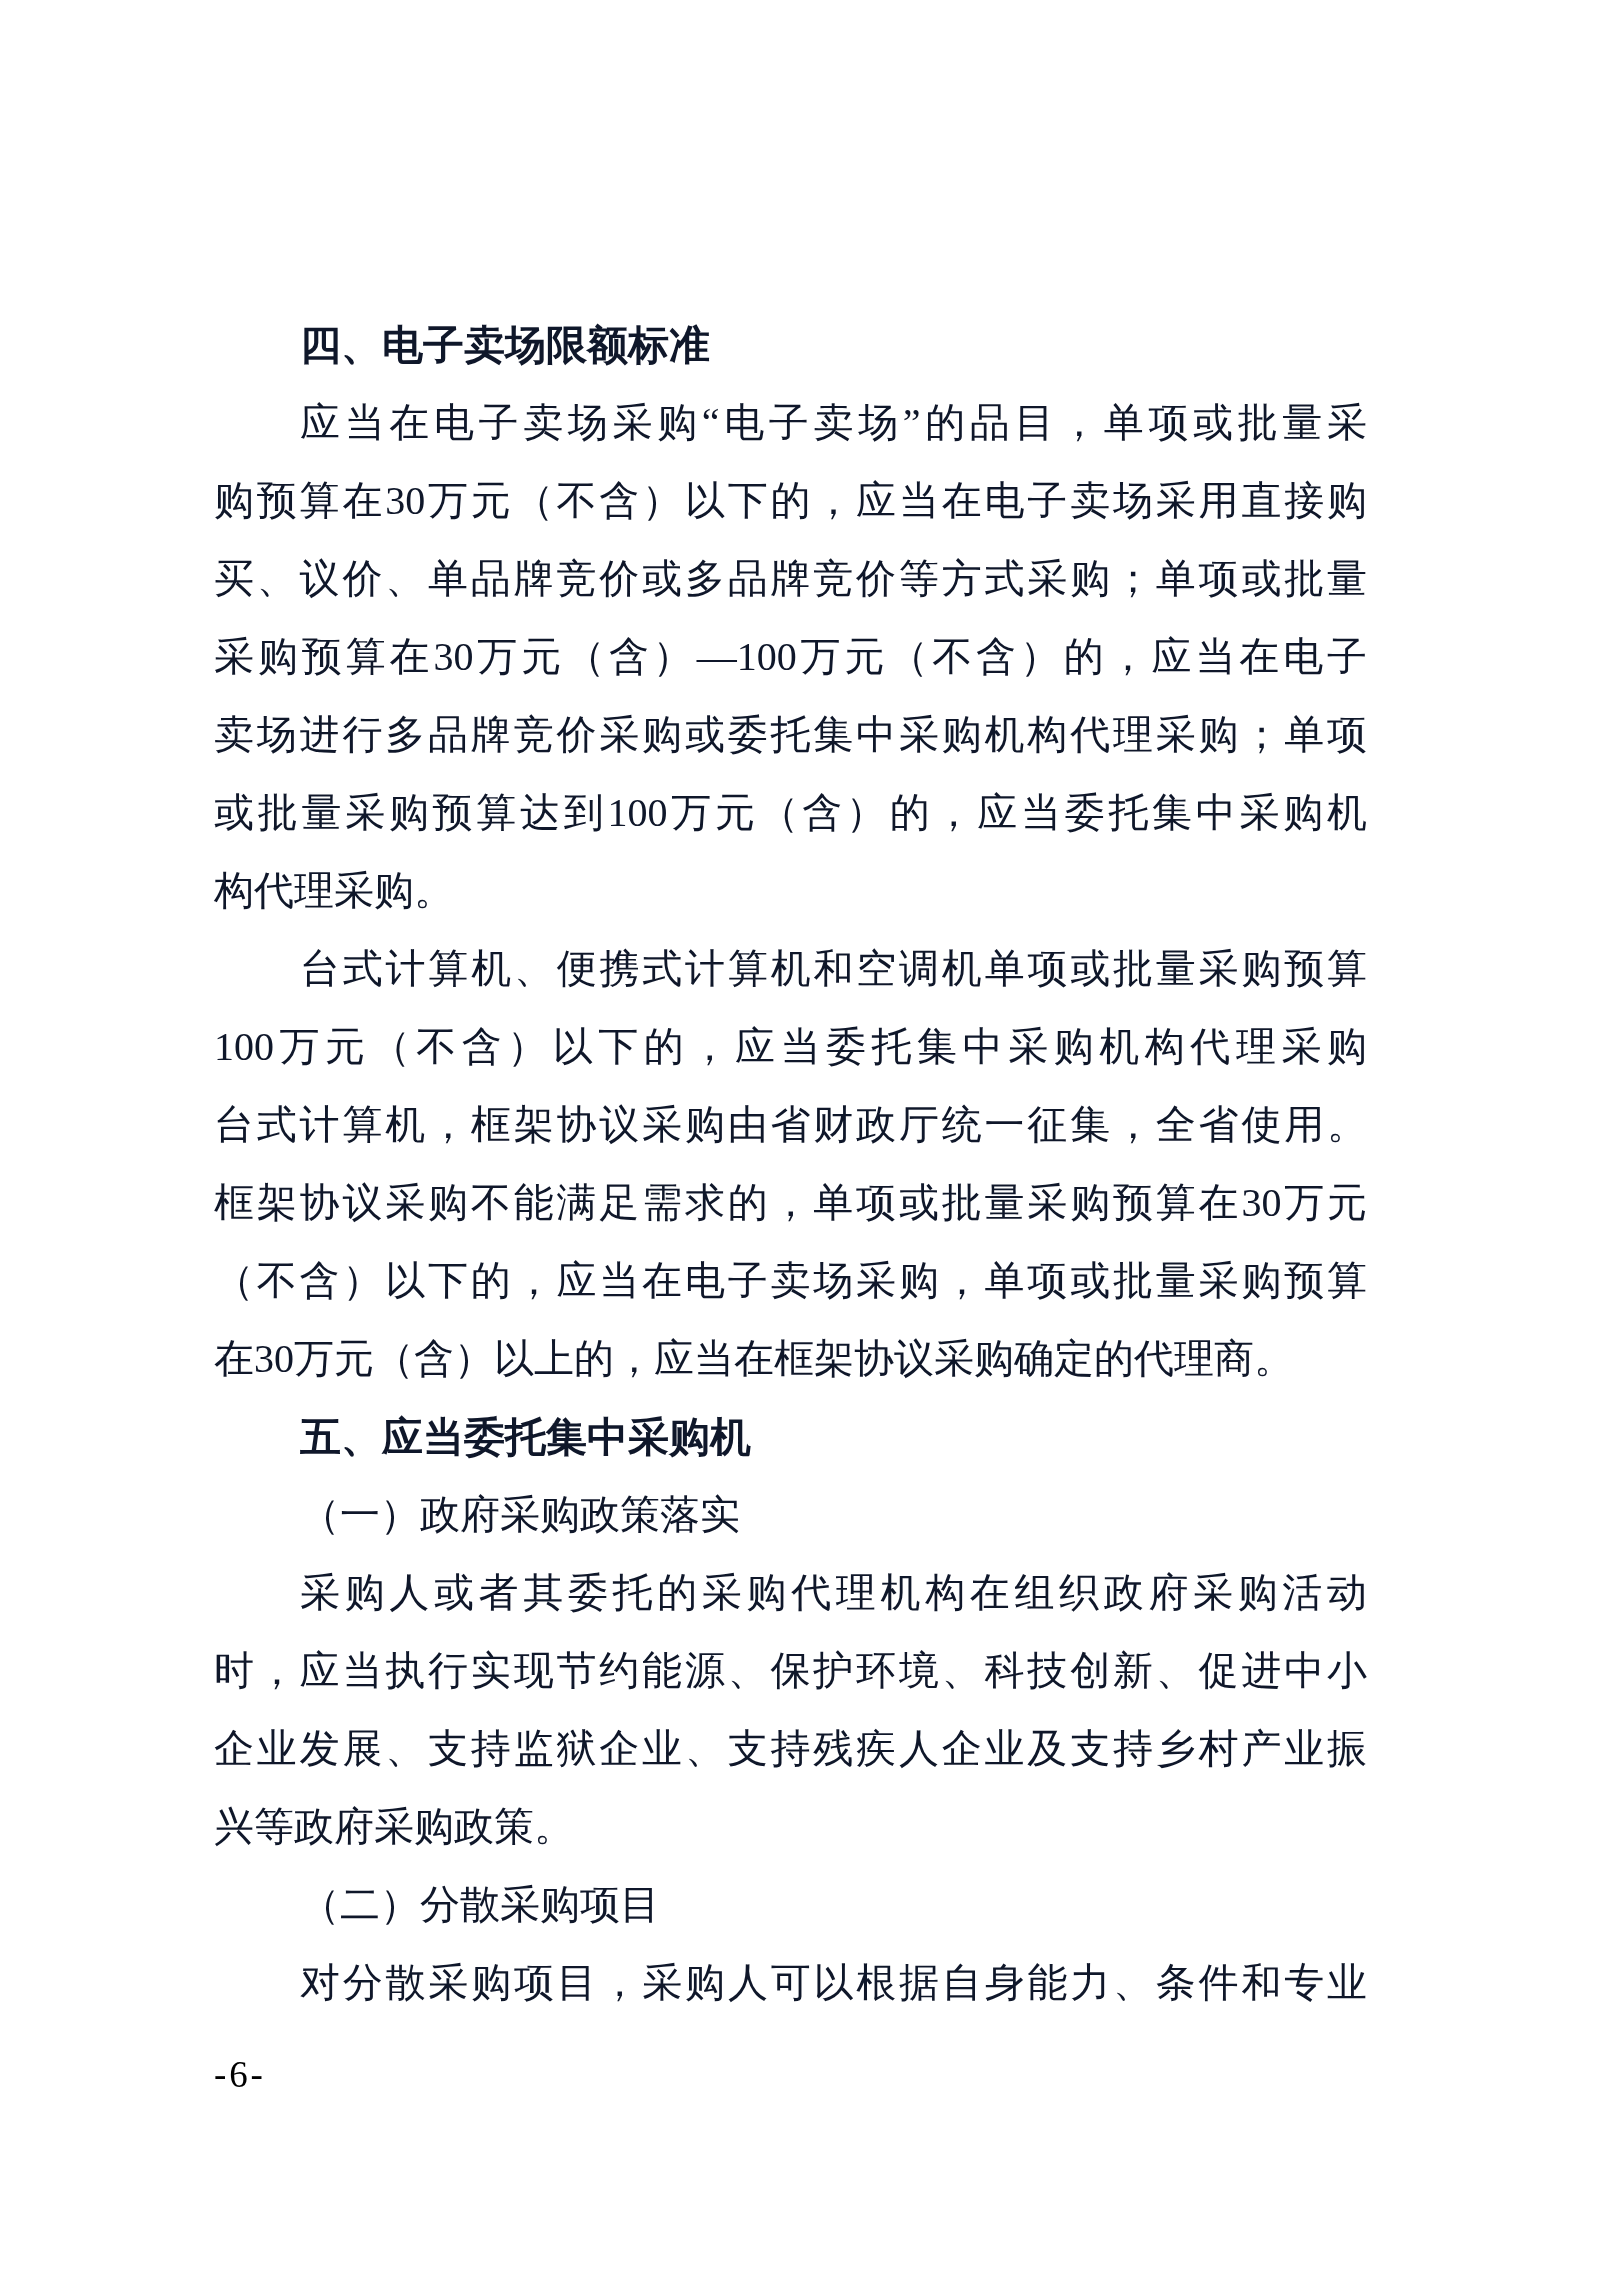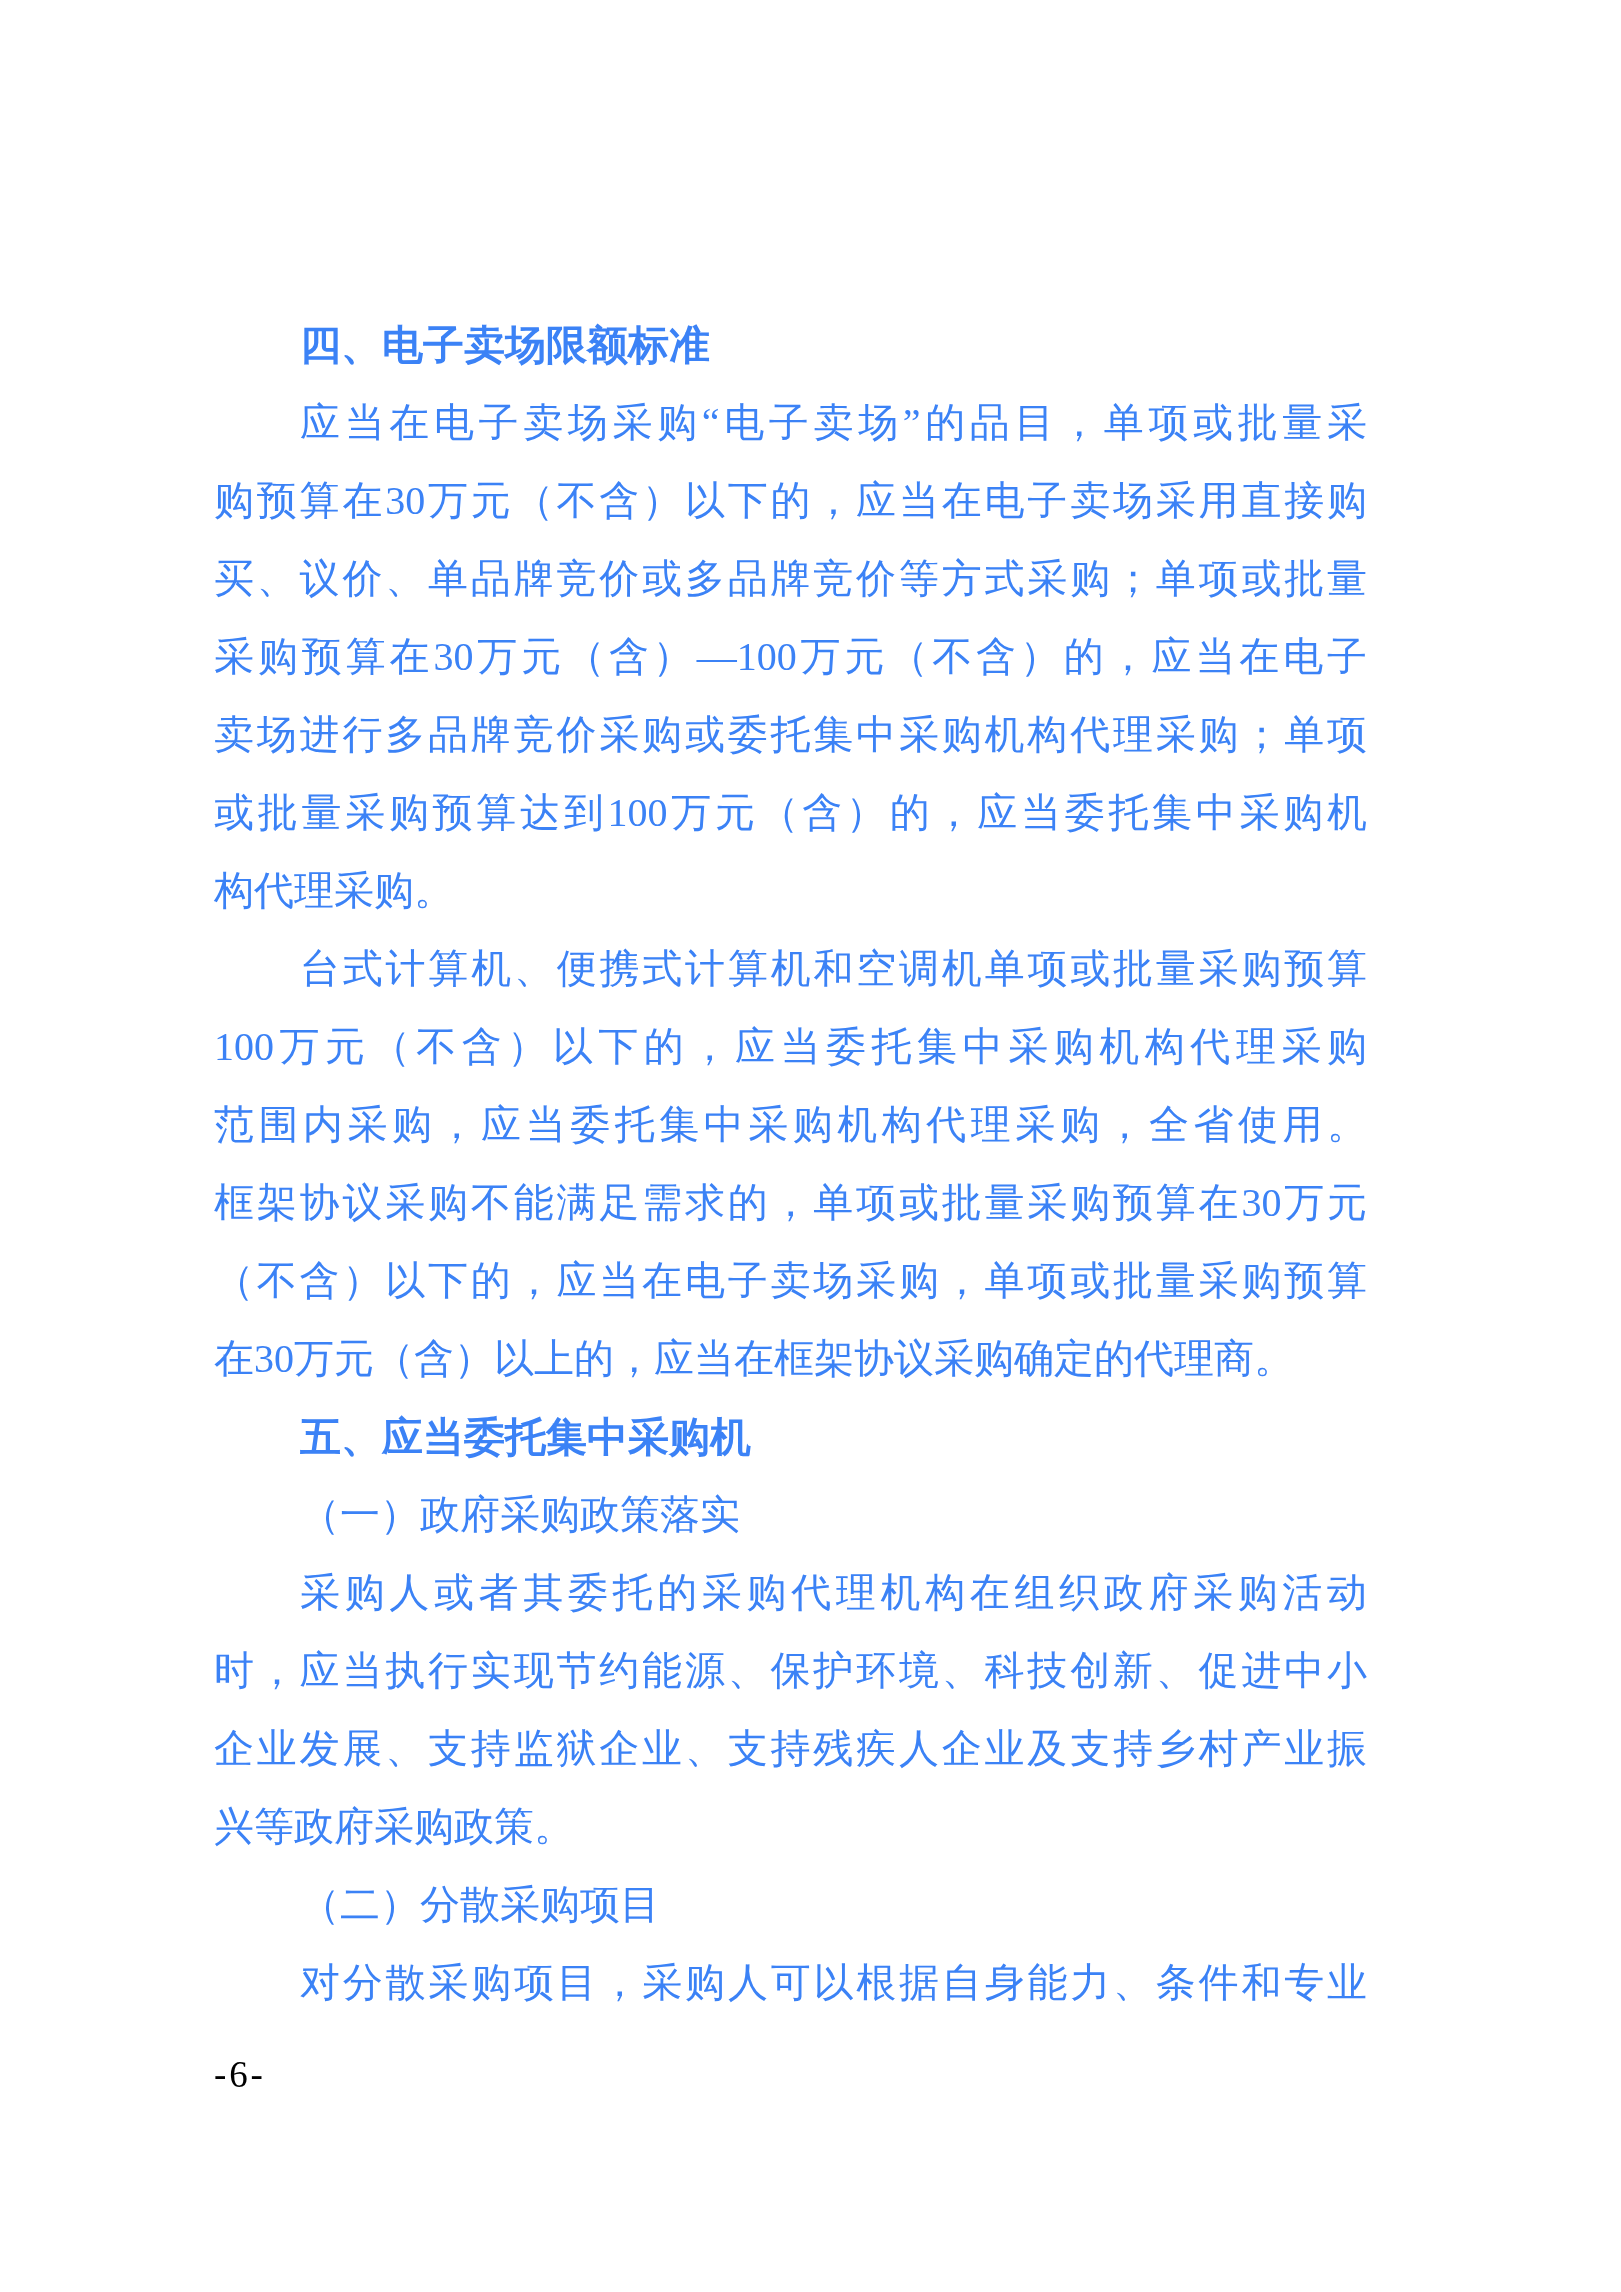--- a/index.html
+++ b/index.html
@@ -18,21 +18,21 @@
   .text-column {
     position: absolute;
     left: 214px;
     top: 306px;
     width: 1153px;
   }
   .line {
     height: 78px;
     line-height: 78px;
     font-size: 40px;
-    color: #3b82f6;
+    color: #0f172a;
     font-family: "Liberation Serif", "DejaVu Serif", serif;
     font-weight: 400;
   }
   .h1 {
     font-family: "Liberation Sans", "DejaVu Sans", sans-serif;
     font-weight: 700;
     font-size: 41px;
   }
   .h2 {
     font-family: "Liberation Serif", "DejaVu Serif", serif;
@@ -66,21 +66,21 @@
     <div class="line h1 indent">四、电子卖场限额标准</div>
     <div class="line body indent justify">应当在电子卖场采购“电子卖场”的品目，单项或批量采</div>
     <div class="line body justify">购预算在30万元（不含）以下的，应当在电子卖场采用直接购</div>
     <div class="line body justify">买、议价、单品牌竞价或多品牌竞价等方式采购；单项或批量</div>
     <div class="line body justify">采购预算在30万元（含）—100万元（不含）的，应当在电子</div>
     <div class="line body justify">卖场进行多品牌竞价采购或委托集中采购机构代理采购；单项</div>
     <div class="line body justify">或批量采购预算达到100万元（含）的，应当委托集中采购机</div>
     <div class="line body">构代理采购。</div>
     <div class="line body indent justify">台式计算机、便携式计算机和空调机单项或批量采购预算</div>
     <div class="line body justify">100万元（不含）以下的，应当委托集中采购机构代理采购</div>
-    <div class="line body justify">范围内采购，应当委托集中采购机构代理采购，全省使用。</div>
+    <div class="line body justify">台式计算机，框架协议采购由省财政厅统一征集，全省使用。</div>
     <div class="line body justify">框架协议采购不能满足需求的，单项或批量采购预算在30万元</div>
     <div class="line body justify">（不含）以下的，应当在电子卖场采购，单项或批量采购预算</div>
     <div class="line body">在30万元（含）以上的，应当在框架协议采购确定的代理商。</div>
     <div class="line h1 indent">五、应当委托集中采购机</div>
     <div class="line h2 indent">（一）政府采购政策落实</div>
     <div class="line body indent justify">采购人或者其委托的采购代理机构在组织政府采购活动</div>
     <div class="line body justify">时，应当执行实现节约能源、保护环境、科技创新、促进中小</div>
     <div class="line body justify">企业发展、支持监狱企业、支持残疾人企业及支持乡村产业振</div>
     <div class="line body">兴等政府采购政策。</div>
     <div class="line h2 indent">（二）分散采购项目</div>

